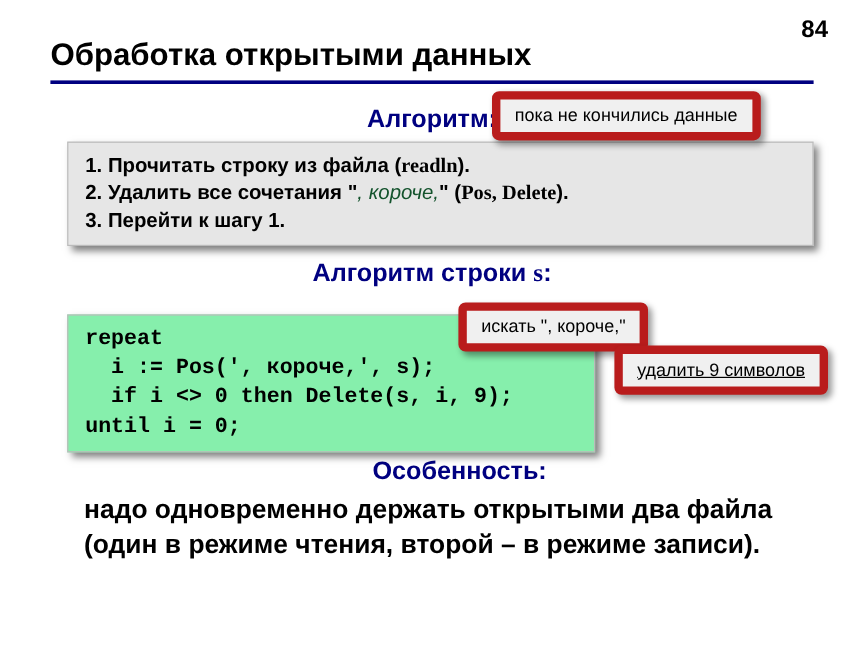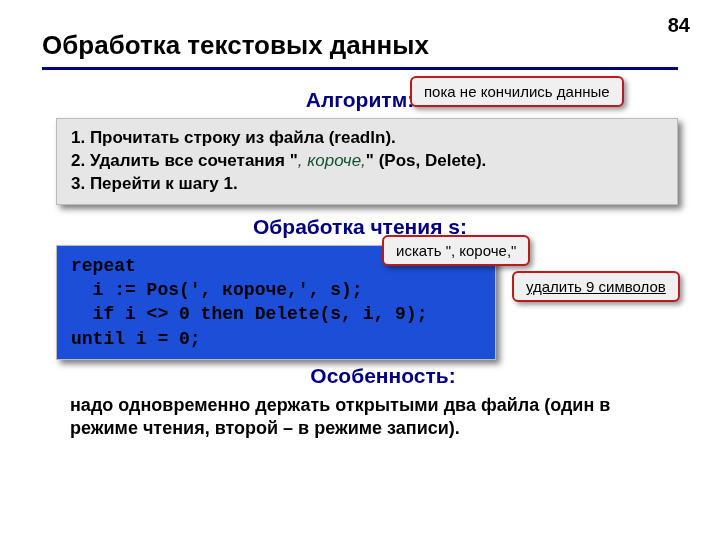--- a/index.html
+++ b/index.html
@@ -46,78 +46,78 @@
     background: #e6e6e6;
     border: 1px solid #bbb;
     box-shadow: 4px 4px 6px rgba(0,0,0,0.5);
     padding: 8px 14px 8px 14px;
     margin: 4px 0 10px 14px;
     font-size: 17px;
     line-height: 1.35;
     position: relative;
   }
   .code-box {
-    background: #1d4ed8;
+    background: #86efac;
     border: 1px solid #bbb;
     box-shadow: 4px 4px 6px rgba(0,0,0,0.5);
     padding: 8px 14px;
-    margin: 6px 0 4px 14px;
+    margin: 22px 0 4px 14px;
     font-family: "Courier New", monospace;
     font-size: 18px;
     line-height: 1.35;
     font-weight: bold;
     white-space: pre;
     width: 440px;
     position: relative;
     z-index: 1;
   }
-  .mono { font-family: Liberation Sans, sans-serif; font-weight: bold; }
+  .mono { font-family: Liberation Serif, serif; font-weight: bold; }
   .red-it { color: #14532d; font-style: italic; }
   .callout {
     position: absolute;
     background: #f0f0f0;
-    border: 2px solid #b91c1c;
+    border: 7px solid #b91c1c;
     border-radius: 6px;
     padding: 5px 12px;
     font-size: 15px;
     box-shadow: 3px 3px 5px rgba(0,0,0,0.4);
     z-index: 5;
     white-space: nowrap;
   }
   .body-text {
-    font-size: 18px;
+    font-size: 22px;
     font-weight: bold;
     margin-left: 28px;
     line-height: 1.3;
   }
 </style>
 </head>
 <body>
 
 <div class="slide">
   <div class="pagenum">84</div>
-  <div class="title">Обработка текстовых данных</div>
+  <div class="title">Обработка открытыми данных</div>
   <div class="rule"></div>
 
   <div class="callout" style="top:76px; left:410px;">пока не кончились данные</div>
 
   <div class="sec-h">Алгоритм:</div>
 
   <div class="gray-box">
     <div>
       <b><span>1. Прочитать строку из файла (</span><span class="mono">readln</span><span>).</span></b>
     </div>
     <div>
       <b><span>2. Удалить все сочетания "</span></b><span class="red-it">, короче,</span><b><span>" (</span><span class="mono">Pos, Delete</span><span>).</span></b>
     </div>
     <div><b>3. Перейти к шагу 1.</b></div>
   </div>
 
   <div class="sec-h">
-    <span>Обработка чтения </span><span class="mono">s</span><span>:</span>
+    <span>Алгоритм строки </span><span class="mono">s</span><span>:</span>
   </div>
 
   <div style="position:relative;">
     <div class="code-box">repeat
   i := Pos(', короче,', s);
   if i &lt;&gt; 0 then Delete(s, i, 9);
 until i = 0;</div>
     <div class="callout" style="top:-10px; left:340px;">искать ", короче,"</div>
     <div class="callout" style="top:26px; left:470px;text-decoration:underline;">удалить 9 символов</div>
   </div>

